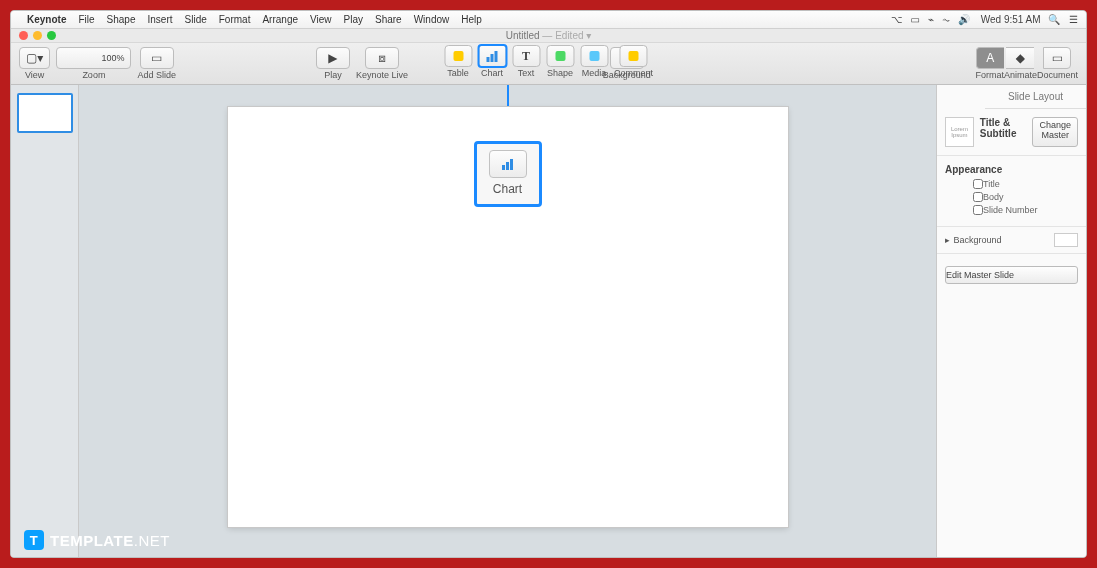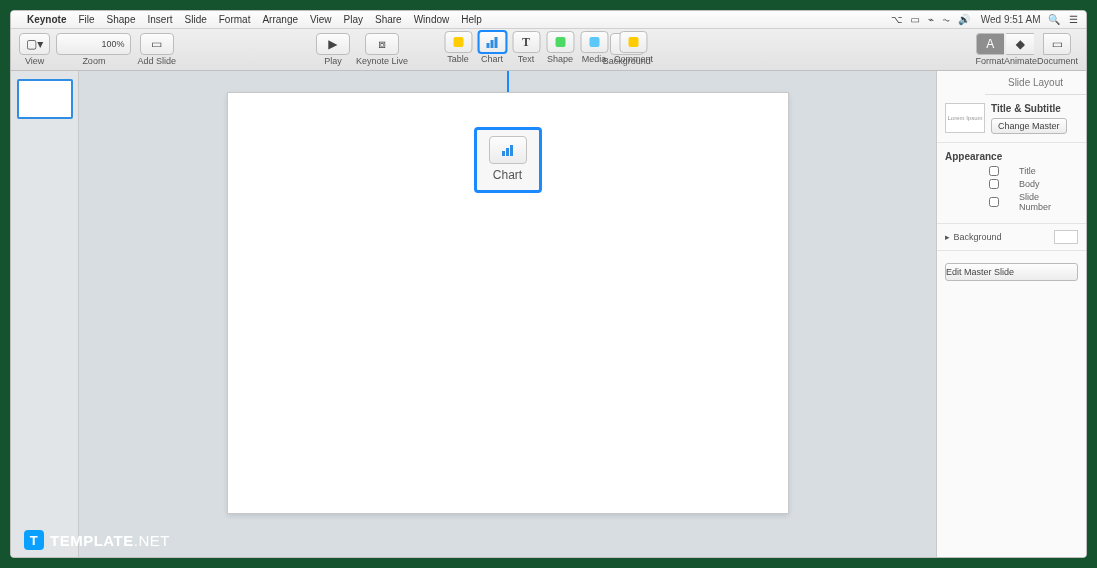--- a/index.html
+++ b/index.html
@@ -1,17 +1,17 @@
 <!DOCTYPE html>
 <html><head>
 <meta charset="utf-8">
 <style>
 * { box-sizing: border-box; margin: 0; padding: 0; }
 body { font-family: -apple-system, "Helvetica Neue", Arial, sans-serif; font-size: 11px; color: #333; }
-.frame { width: 1097px; height: 568px; background: #14532d; position: relative; }
+.frame { width: 1097px; height: 568px; background: #b91c1c; position: relative; }
 .window { position: absolute; top: 10px; left: 10px; right: 10px; bottom: 10px; background: #e6e6e6; border: 1px solid #bfbfbf; border-radius: 4px; overflow: hidden; display: flex; flex-direction: column; }
 
 
 .menubar { height: 18px; background: linear-gradient(#fdfdfd,#f1f1f1); border-bottom: 1px solid #d0d0d0; display: flex; align-items: center; padding: 0 8px; font-size: 10px; color: #333; }
 .menubar .apple { font-size: 12px; margin-right: 8px; }
 .menubar .item { margin-right: 12px; cursor: default; }
 .menubar .app { font-weight: 600; }
 .menubar .spacer { flex: 1; }
 .menubar .right-ico { margin-left: 8px; font-size: 10px; color: #444; }
 .menubar .clock { margin-left: 10px; }
@@ -54,24 +54,24 @@
 .callout-bubble { position: absolute; top: 34px; left: 50%; transform: translateX(-50%); border: 3px solid #1b8aff; border-radius: 4px; background: #f7f7f7; padding: 6px 8px 8px 8px; display: flex; flex-direction: column; align-items: center; gap: 4px; width: 68px; }
 .callout-bubble .icon-box { width: 38px; height: 28px; background: linear-gradient(#fdfdfd,#ececec); border: 1px solid #c2c2c2; border-radius: 4px; display:flex; align-items:center; justify-content:center; }
 .callout-bubble .lbl { font-size: 12px; color: #555; }
 
 
 .inspector { width: 150px; background: #fafafa; border-left: 1px solid #c9c9c9; font-size: 10px; color: #444; display:flex; flex-direction:column; }
 .ins-head { padding: 6px 4px; text-align: center; color: #777; border-bottom: 1px solid #ddd; margin-left: 48px; }
 .ins-section { padding: 8px 8px; border-bottom: 1px solid #e4e4e4; }
 .layout-row { display:flex; gap:6px; }
 .layout-thumb { width: 40px; height: 30px; background:#fff; border:1px solid #ccc; display:flex; align-items:center; justify-content:center; font-size:6px; color:#999; text-align:center; }
-.layout-info { flex:1; display:flex; flex-direction:column; gap:4px; }
+.layout-info { flex:1; display:flex; flex-direction:row; gap:16px; }
 .layout-title { font-weight:600; font-size:10px; }
 .mini-btn { font-size:9px; padding:2px 6px; background:linear-gradient(#fefefe,#ececec); border:1px solid #bbb; border-radius:3px; text-align:center; width:fit-content; }
-.cb-row { display:flex; align-items:center; gap:20px; margin:3px 16px; font-size:9px; color:#666;padding-left:28px; }
+.cb-row { display:flex; align-items:center; gap:0; margin:3px 0; font-size:9px; color:#666;padding-left:28px; }
 .cb-row input { width:10px; height:10px; }
 .disclosure { display:flex; align-items:center; gap:4px; font-size:9px; color:#555; padding:6px 8px; border-bottom:1px solid #e4e4e4; }
 .bg-swatch { width:24px; height:14px; background:#fff; border:1px solid #ccc; margin-left:auto; }
 .ins-footer { padding: 12px 8px; }
 .full-btn { font-size:9px; padding:3px 0; width:100%; background:linear-gradient(#fefefe,#ececec); border:1px solid #bbb; border-radius:3px; }
 
 .watermark { position:absolute; left:24px; bottom:18px; display:flex; align-items:center; gap:6px; color:#fff; font-weight:700; font-size:15px; letter-spacing:0.5px; }
 .watermark .logo { width:20px; height:20px; background:#0aa0ff; border-radius:4px; display:flex; align-items:center; justify-content:center; color:#fff; font-size:13px; font-weight:700; }
 .watermark .thin { font-weight:400; }
 
@@ -102,20 +102,30 @@
       <span class="right-ico">⌥</span>
       <span class="right-ico">▭</span>
       <span class="right-ico">⌁</span>
       <span class="right-ico">⏦</span>
       <span class="right-ico">🔊</span>
       <span class="right-ico clock">Wed 9:51 AM</span>
       <span class="right-ico">🔍</span>
       <span class="right-ico">☰</span>
     </div>
 
+    <div class="titlebar">
+      <div class="traffic">
+        <span class="tf-red"></span>
+        <span class="tf-yellow"></span>
+        <span class="tf-green"></span>
+      </div>
+      <span class="title">
+        <span>Untitled</span> <span class="muted">— Edited</span> <span class="muted">▾</span>
+      </span>
+    </div>
 
     <div class="toolbar">
       <div class="tool-group">
         <div class="tool">
           <div class="btn">
               <span>▢▾</span>
             </div>
           <span>View</span>
         </div>
         <div class="tool">

